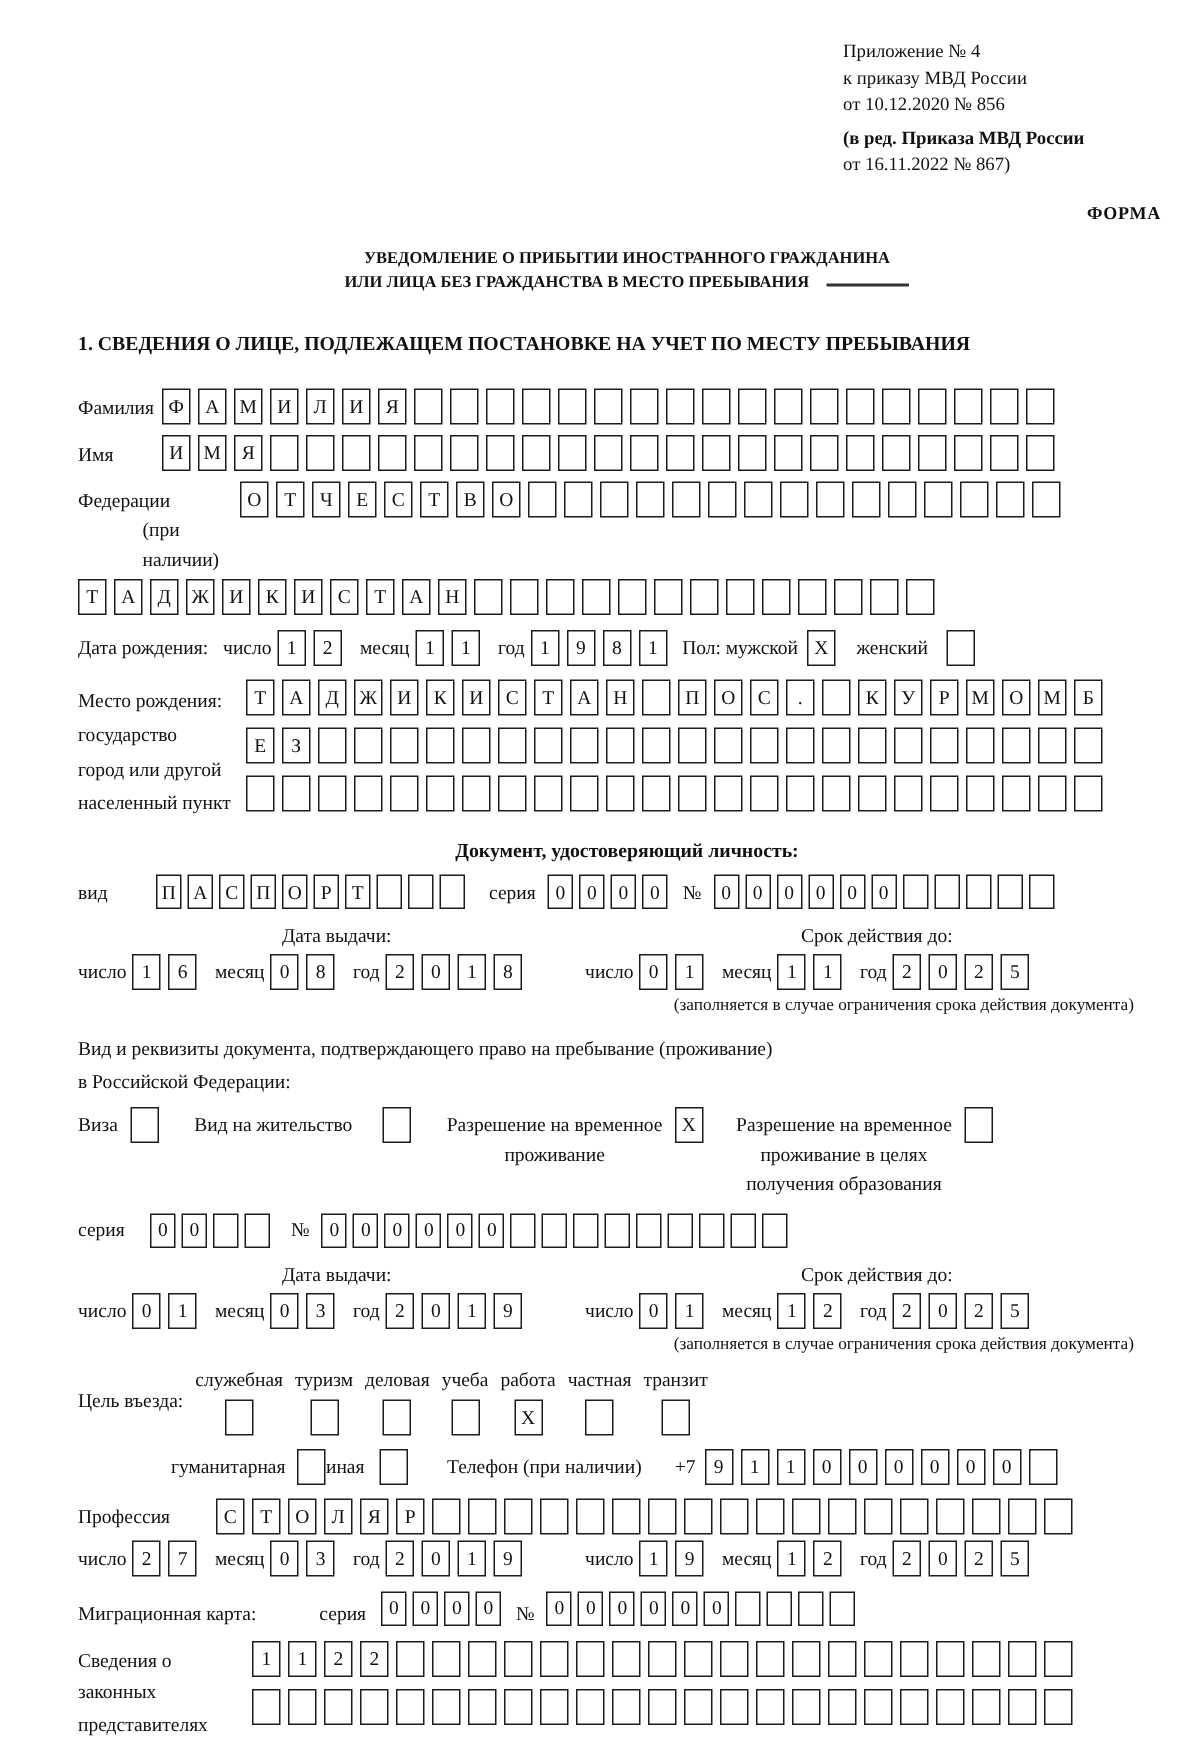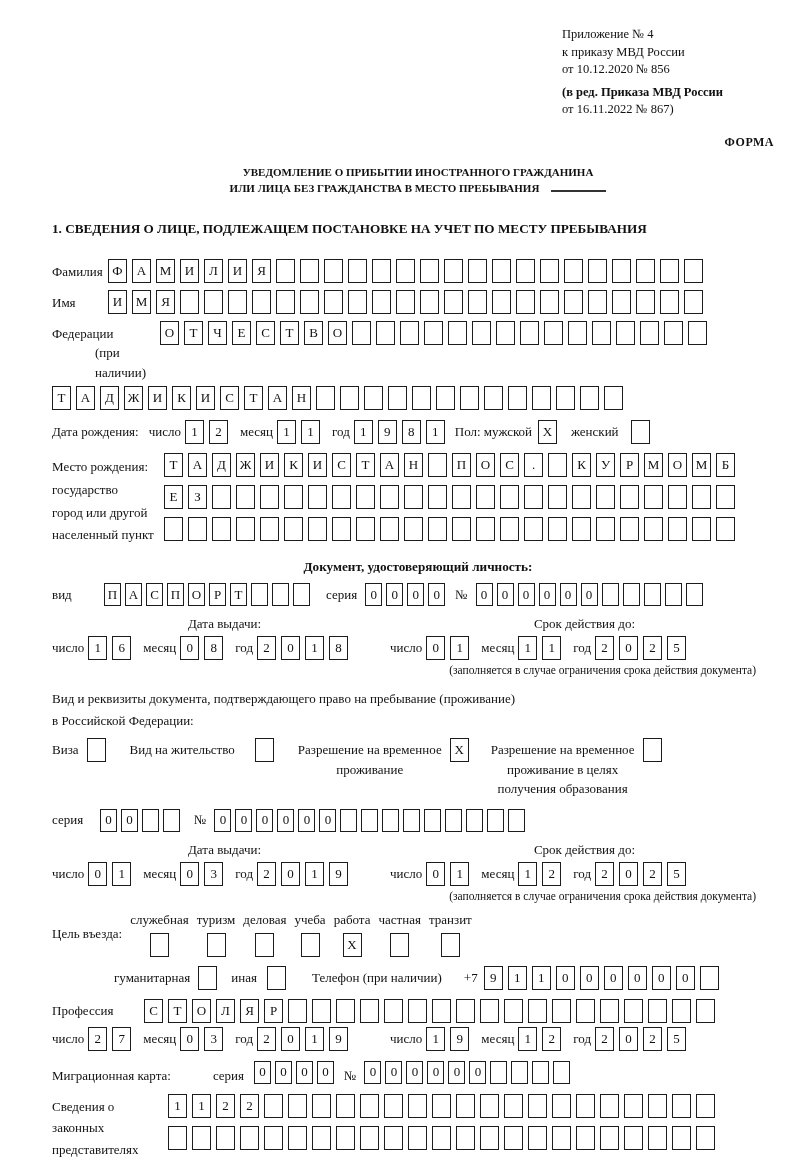--- a/index.html
+++ b/index.html
@@ -552,21 +552,21 @@
           <span class="box"></span>
         </span>
     </span>
   </div>
 
   <div class="frow" style="align-items:center;margin-top:9px;margin-left:62px;">
     <span>гуманитарная</span>
     <span class="boxes" style="margin-left:8px;">
         <span class="box"></span>
       </span>
-    <span style="margin-left:14px;">иная</span>
+    <span style="">иная</span>
     <span class="boxes" style="margin-left:10px;">
         <span class="box"></span>
       </span>
     <span style="margin-left:26px;">Телефон (при наличии)</span>
     <span style="margin-left:22px;margin-right:6px;">+7</span>
     <span class="boxes">
         <span class="box">9</span>
         <span class="box">1</span>
         <span class="box">1</span>
         <span class="box">0</span>

